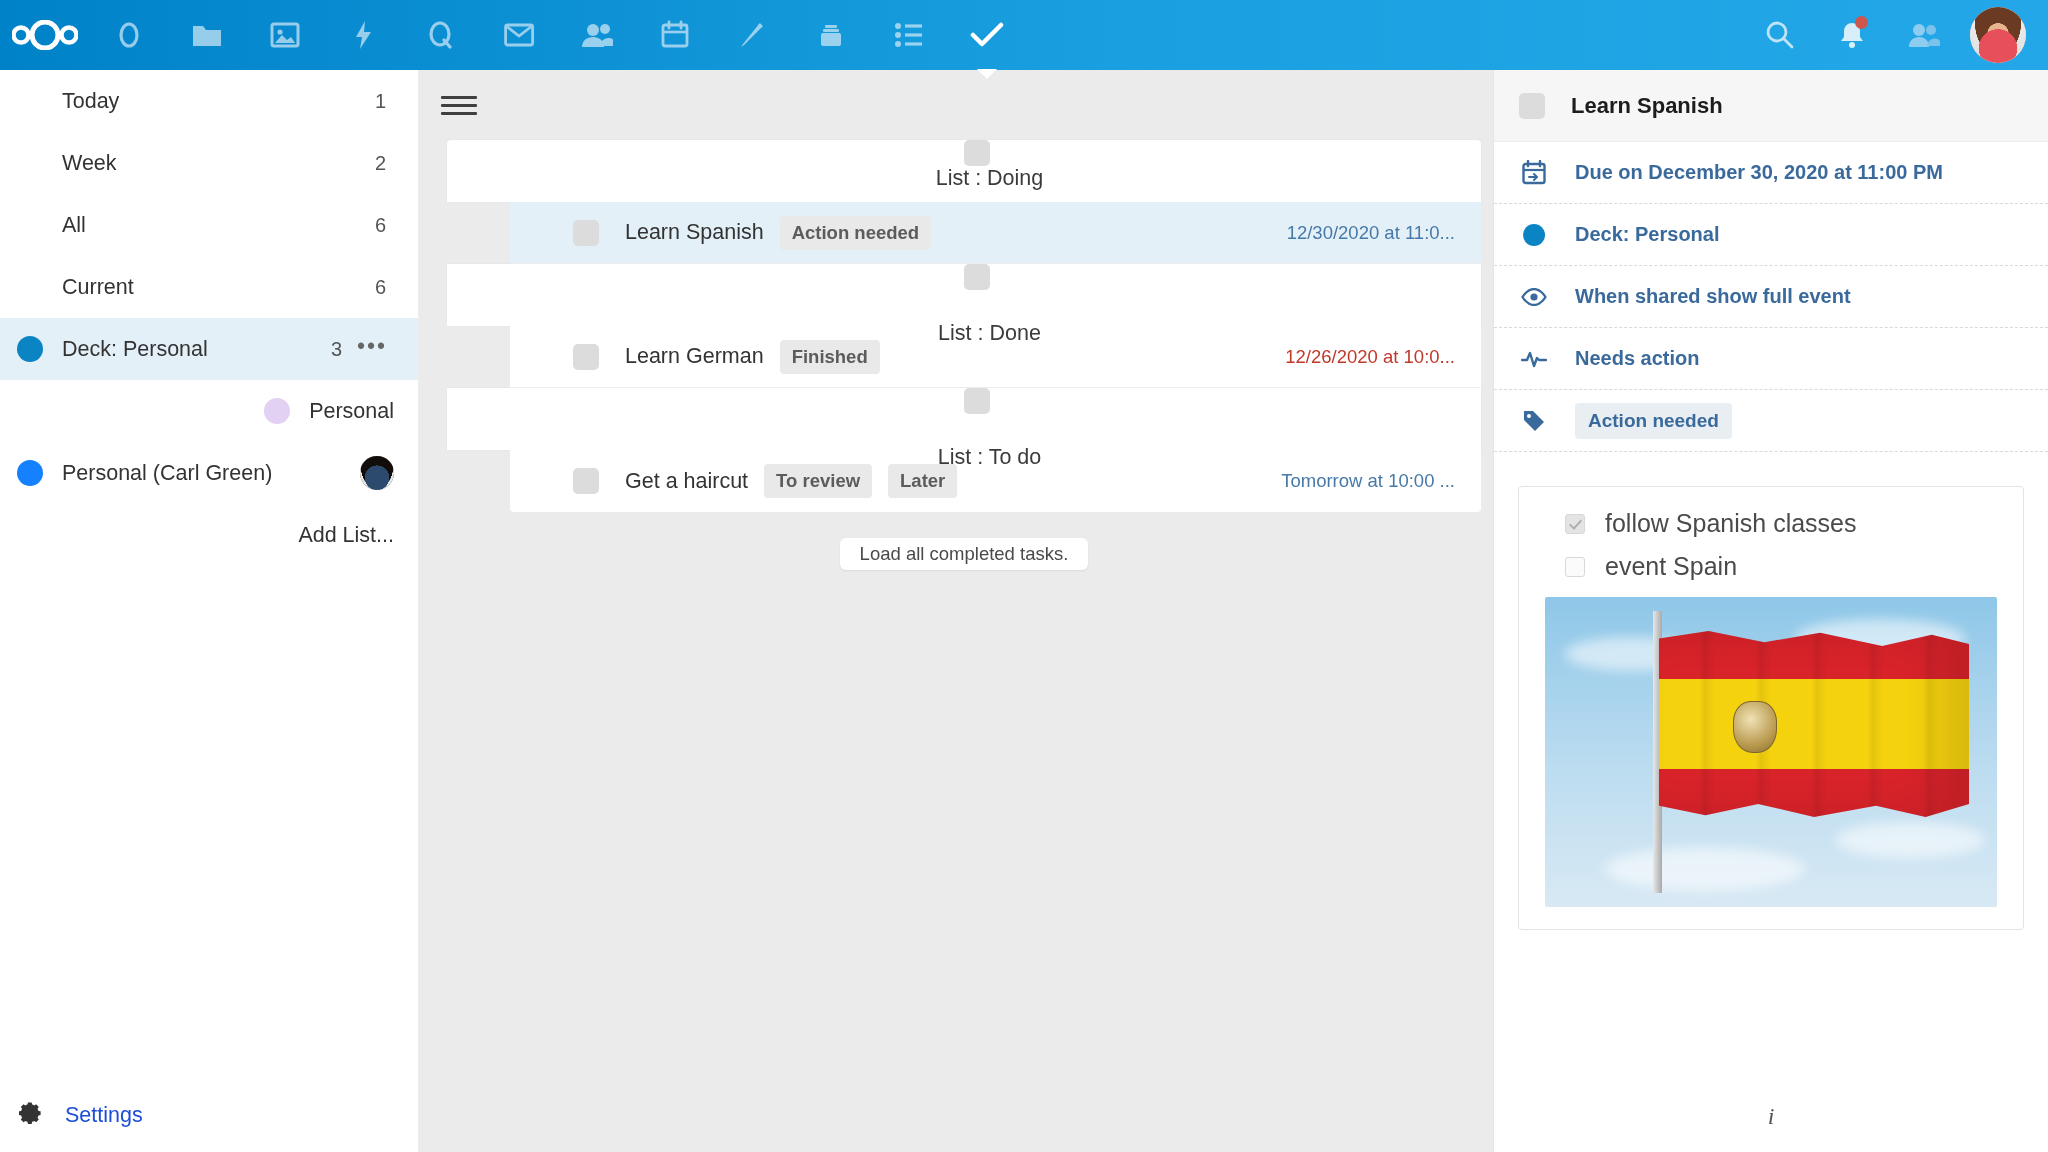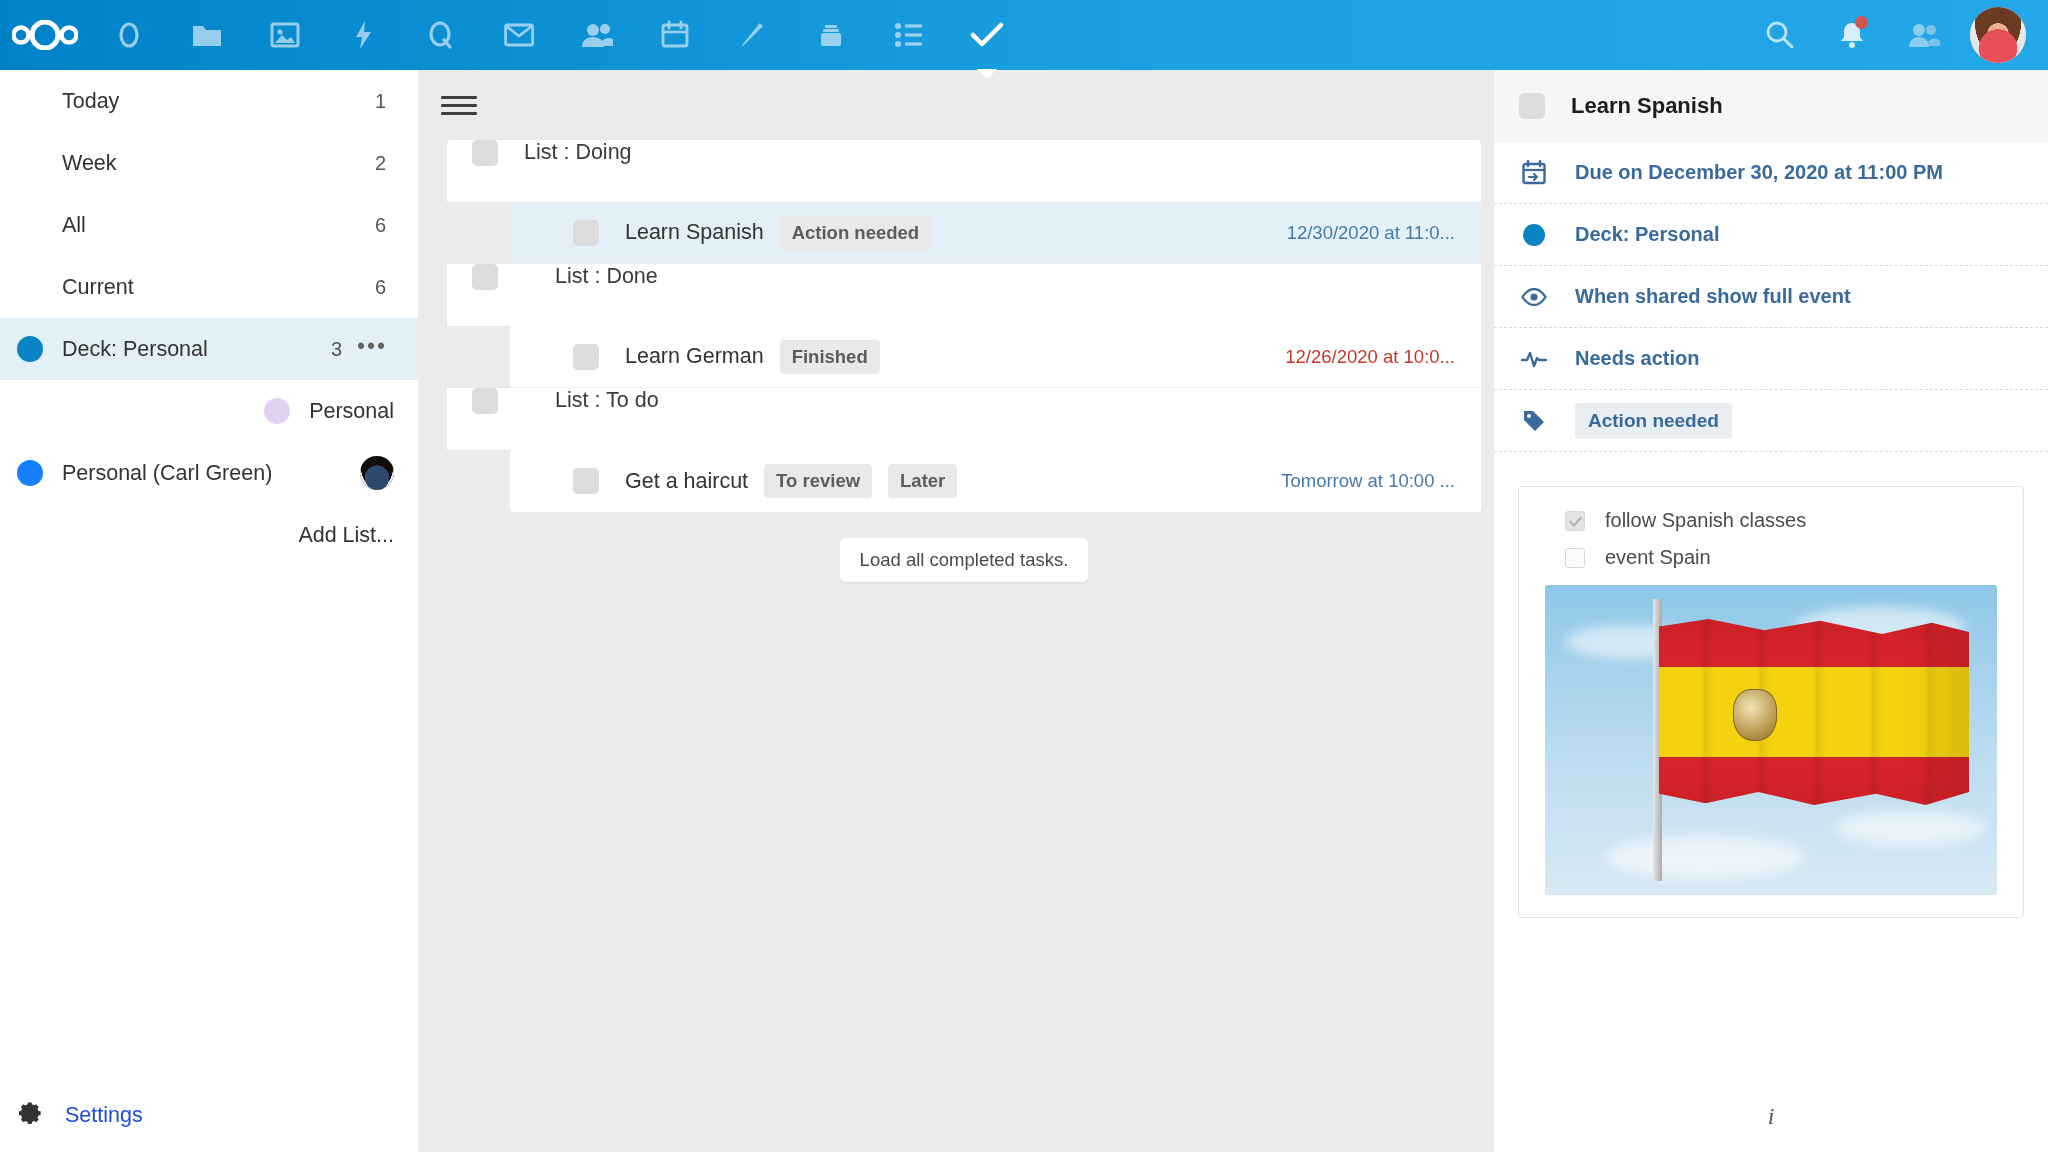--- a/index.html
+++ b/index.html
@@ -124,24 +124,25 @@
   .hamburger { width: 36px; cursor: pointer; }
   .hamburger span {
     display: block; height: 3px; background: #3f3f3f;
     margin: 5px 0; border-radius: 1px;
   }
 
   .tasklist { padding: 0 12px 0 28px; }
 
   .list-header {
     background: #fff; height: 62px;
-    display: flex; 
+    display: flex; align-items: center;
     padding-left: 25px;
     border-radius: 4px 4px 0 0;
     box-shadow: 0 0 2px rgba(0,0,0,.05);
+    flex-direction: column;
   }
   .list-header.mid { border-radius: 0; gap: 31px; }
   .chk {
     width: 26px; height: 26px; border-radius: 5px;
     background: #dcdcdc; flex: 0 0 26px;
     cursor: pointer; position: relative;
   }
   .list-title { margin-left: 26px; font-size: 21.5px; color: #3b3b3b; }
 
   .task-row {
@@ -164,21 +165,21 @@
     white-space: nowrap;
   }
   .task-date {
     margin-left: auto; font-size: 18.5px; color: #4679a8; white-space: nowrap;
   }
   .task-date.overdue { color: #c0392b; }
 
   .load-more-wrap { display: flex; justify-content: center; margin-top: 26px; }
   .load-more {
     background: #fff; border-radius: 6px;
-    padding: 11px 20px; font-size: 18.5px; color: #4a4a4a;
+    padding: 5px 20px; font-size: 18.5px; color: #4a4a4a;
     box-shadow: 0 1px 2px rgba(0,0,0,.07);
     cursor: pointer;
   }
 
   
   .detail {
     position: absolute; top: 70px; left: 1493px;
     width: 555px; height: 1082px;
     background: #fff; border-left: 1px solid #e6e6e6;
   }
@@ -219,21 +220,21 @@
     border: 1px solid #d8d8d8; background: #fbfbfb;
     flex: 0 0 20px; position: relative;
   }
   .note-chk.on { background: #e4e4e4; }
   .note-chk.on::after {
     content: ""; position: absolute; left: 6px; top: 2px;
     width: 5px; height: 10px;
     border: solid #b0b0b0; border-width: 0 2px 2px 0;
     transform: rotate(42deg);
   }
-  .note-label { margin-left: 20px; font-size: 20px; color: #4a4a4a; }
+  .note-label { margin-left: 20px; font-size: 25px; color: #4a4a4a; }
 
   .flag-img {
     margin: 16px auto 0 auto; width: 452px; height: 310px;
     border-radius: 2px; overflow: hidden; position: relative;
     background: linear-gradient(#8ec7e8 0%, #bcdcf0 55%, #d8e9f4 100%);
   }
   .cloud {
     position: absolute; border-radius: 50%;
     background: rgba(255,255,255,.55); filter: blur(6px);
   }

